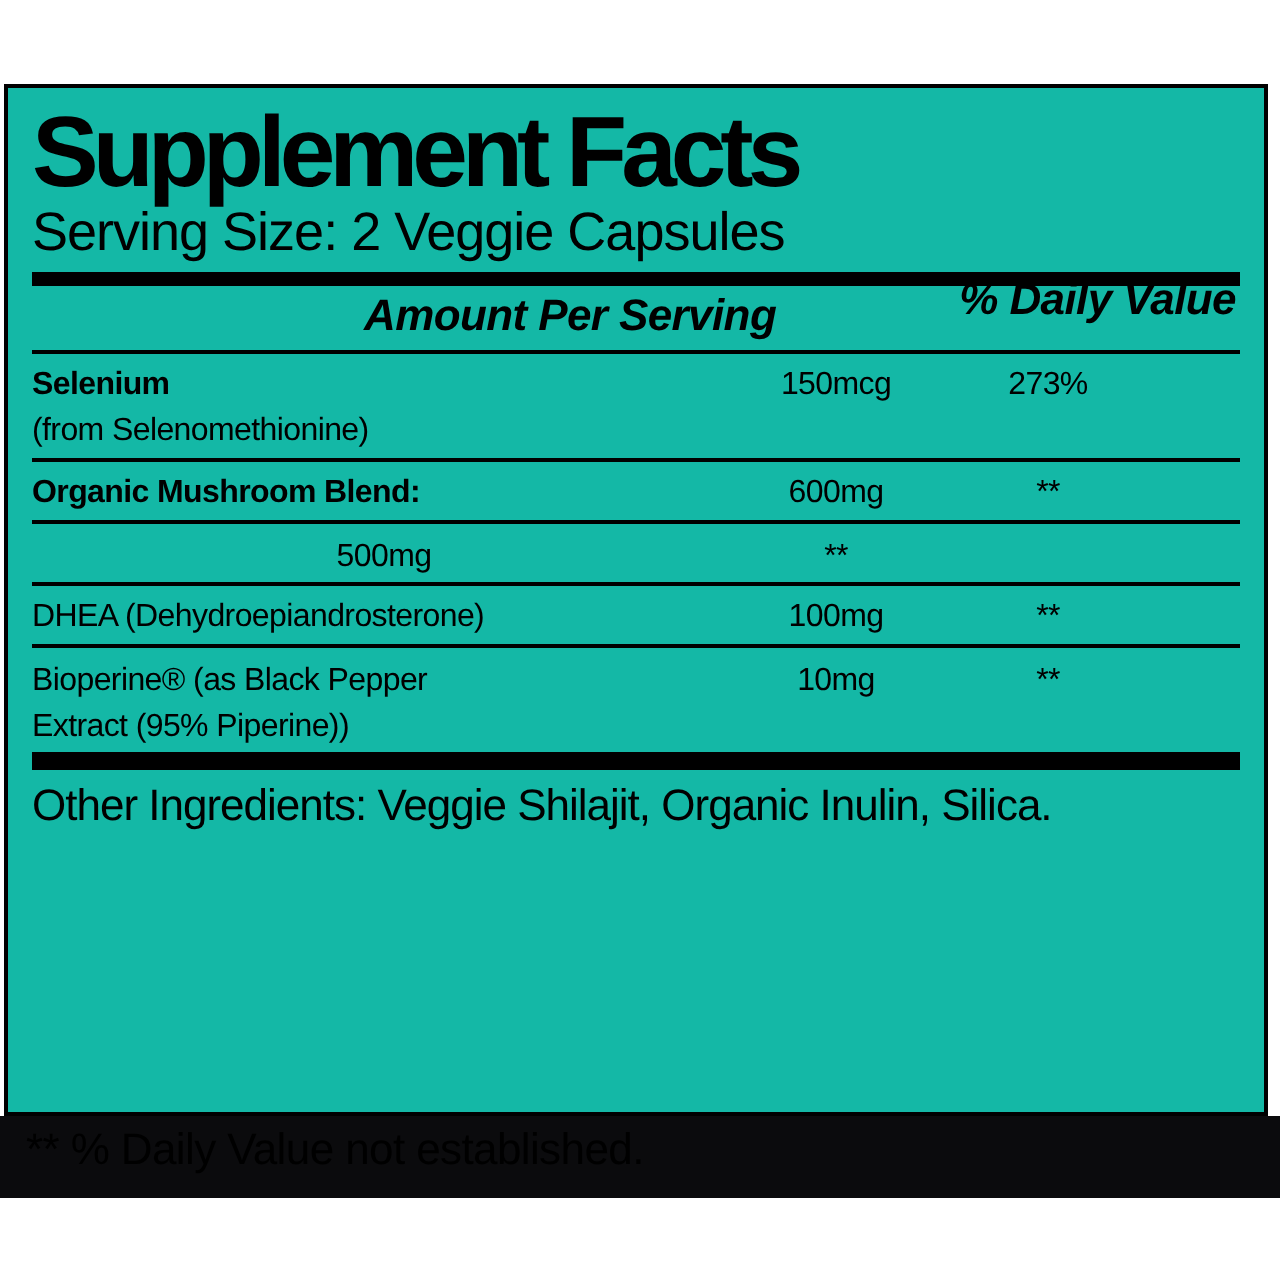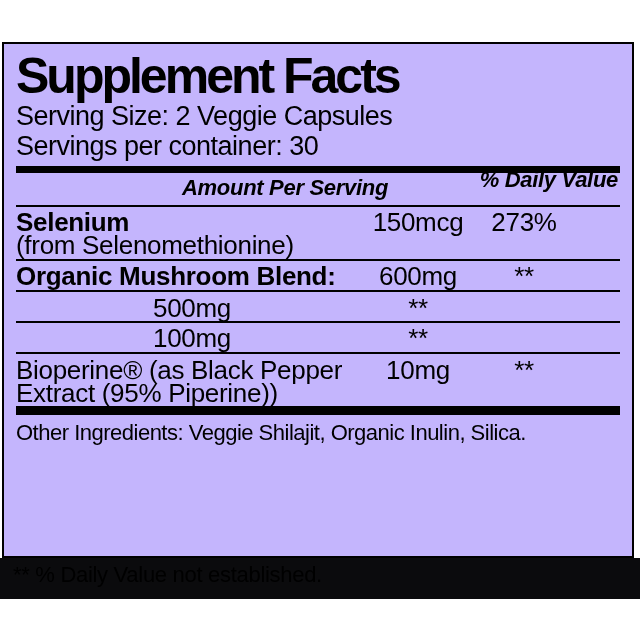--- a/index.html
+++ b/index.html
@@ -11,21 +11,21 @@
     position: relative;
     overflow: hidden;
   }
 
   .panel {
     position: absolute;
     left: 2px; top: 42px;
     width: 632px; height: 516px;
     box-sizing: border-box;
     border: 2px solid #000;
-    background: #c4b5fd;
+    background: #14b8a6;
     padding: 0 12px;
   }
 
   .title {
     font-size: 50px;
     font-weight: bold;
     letter-spacing: -3px;
     line-height: 1.0;
     margin-top: 7px;
     white-space: nowrap;
@@ -53,21 +53,21 @@
     letter-spacing: -0.3px;
     font-style: italic;
   }
   .header-amount { position: absolute; left: 166px; bottom: 4px; white-space: nowrap; }
   .header-dv     { position: absolute; right: 2px;  bottom: 12px; white-space: nowrap; }
 
   .frow {
     display: grid;
     grid-template-columns: 352px 100px 112px;
     border-bottom: 2px solid #000;
-    font-size: 26px;
+    font-size: 16px;
     line-height: 23px;
     letter-spacing: -0.3px;
     align-items: start;
   }
   .frow:last-of-type { border-bottom: none; }
   .cell-amount { text-align: center; }
   .cell-dv     { text-align: center; }
 
   .name-bold   { display: block; font-weight: bold; }
   .name-bold:empty { display: none; }
@@ -103,21 +103,20 @@
   }
 </style>
 </head>
 <body>
 
 <div class="panel">
 
   <div class="title">Supplement Facts</div>
 
   <div class="serving-line">Serving Size: 2 Veggie Capsules</div>
-  <div class="serving-line">Servings per container: 30</div>
 
   <div class="thick-bar top"></div>
 
   <div class="header-row">
     <span class="header-amount">Amount Per Serving</span>
     <span class="header-dv">% Daily Value</span>
   </div>
 
   <div class="frow row-selenium">
     <div class="cell-name">
@@ -135,20 +134,24 @@
     <div class="cell-amount">600mg</div>
     <div class="cell-dv">**</div>
   </div>
 
   <div class="frow row-shilajit">
     <div class="cell-amount">500mg</div>
     <div class="cell-dv">**</div>
   </div>
 
   <div class="frow row-dhea">
+    <div class="cell-name">
+
+      <span class="name-detail">DHEA (Dehydroepiandrosterone)</span>
+    </div>
     <div class="cell-amount">100mg</div>
     <div class="cell-dv">**</div>
   </div>
 
   <div class="frow row-bioperine">
     <div class="cell-name">
 
       <span class="name-detail">Bioperine® (as Black Pepper
 Extract (95% Piperine))</span>
     </div>

